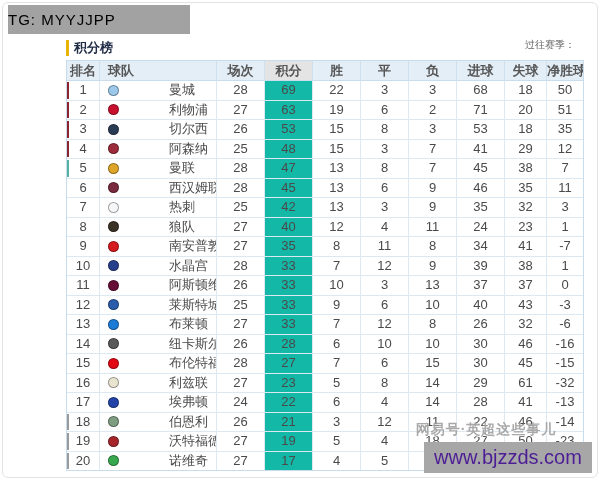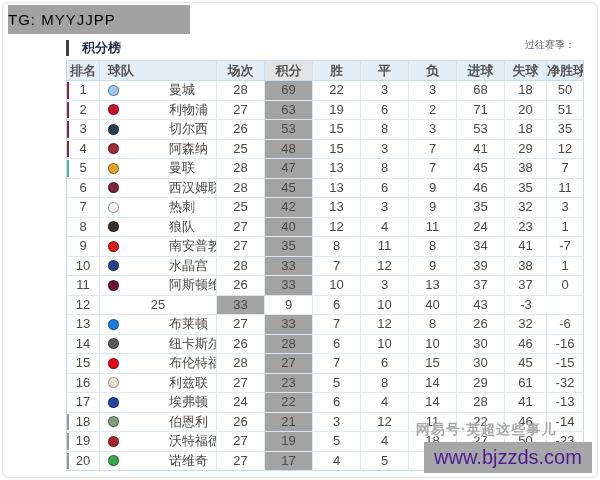--- a/index.html
+++ b/index.html
@@ -15,21 +15,21 @@
   
   .tg-banner{
     position:absolute;left:8px;top:5px;width:182px;height:29px;
     background:#a2a2a2;color:#000000;font-size:15px;line-height:29px;
     padding-left:0;box-sizing:border-box;letter-spacing:1px;
   }
   
   .title-row{position:absolute;left:66px;top:38px;right:16px;height:20px;}
   .page-title{
     font-size:13px;font-weight:bold;color:#1f2a44;
-    border-left:3px solid #404040;padding-left:13px;line-height:16px;
+    border-left:3px solid #eab308;padding-left:5px;line-height:16px;
     display:inline-block;
   }
   .season-box{position:absolute;right:5px;top:0;display:flex;align-items:center;}
   .season-label{font-size:10px;color:#666;margin-right:4px;}
   .season-select{
     display:flex;align-items:center;border:1px solid #b8b8b8;background:#fdfdfd;
     height:17px;font-size:10px;color:#333;cursor:pointer;
   }
   .season-value{padding:0 6px;}
   .season-arrow{
@@ -49,21 +49,21 @@
   }
   .trow:last-child{border-bottom:none;}
   .thead-row{background:#e4eef7;border-bottom:1px solid #c9dcec;}
   .cell{
     height:18.5px;line-height:18.5px;text-align:center;
     border-right:1px solid #dce8f2;overflow:hidden;white-space:nowrap;
     box-sizing:border-box;
   }
   .thead-row .cell{border-right:1px solid #cfe0ee;font-weight:bold;color:#555;height:19px;line-height:19px;}
   .cell:last-child{border-right:none;}
-  .cell.points{background:#a3a3a3;}
+  .cell.points{background:#14b8a6;}
   .thead-row .cell.points{background:#e4e4e4;}
   .cell.team{text-align:left;padding-left:8px;display:flex;align-items:center;gap:5px;}
   .accent{position:absolute;left:0;top:1px;bottom:1px;width:2px;}
   .badge{
     width:11px;height:11px;border-radius:50%;flex:0 0 11px;
     border:1px solid rgba(0,0,0,0.35);box-sizing:border-box;
   }
   .team-name{color:#4a4a4a;margin-left:45px;}
   
   .netease-wm{
@@ -291,20 +291,24 @@
     <div class="cell">3</div>
     <div class="cell">13</div>
     <div class="cell">37</div>
     <div class="cell">37</div>
     <div class="cell">0</div>
   </div>
 
   <div class="trow">
     <span class="accent" style="background: transparent;"></span>
     <div class="cell">12</div>
+    <div class="cell team">
+      <span class="badge" style="background: rgb(43, 92, 171);"></span>
+      <span class="team-name">莱斯特城</span>
+    </div>
     <div class="cell">25</div>
     <div class="cell points">33</div>
     <div class="cell">9</div>
     <div class="cell">6</div>
     <div class="cell">10</div>
     <div class="cell">40</div>
     <div class="cell">43</div>
     <div class="cell">-3</div>
   </div>
 

